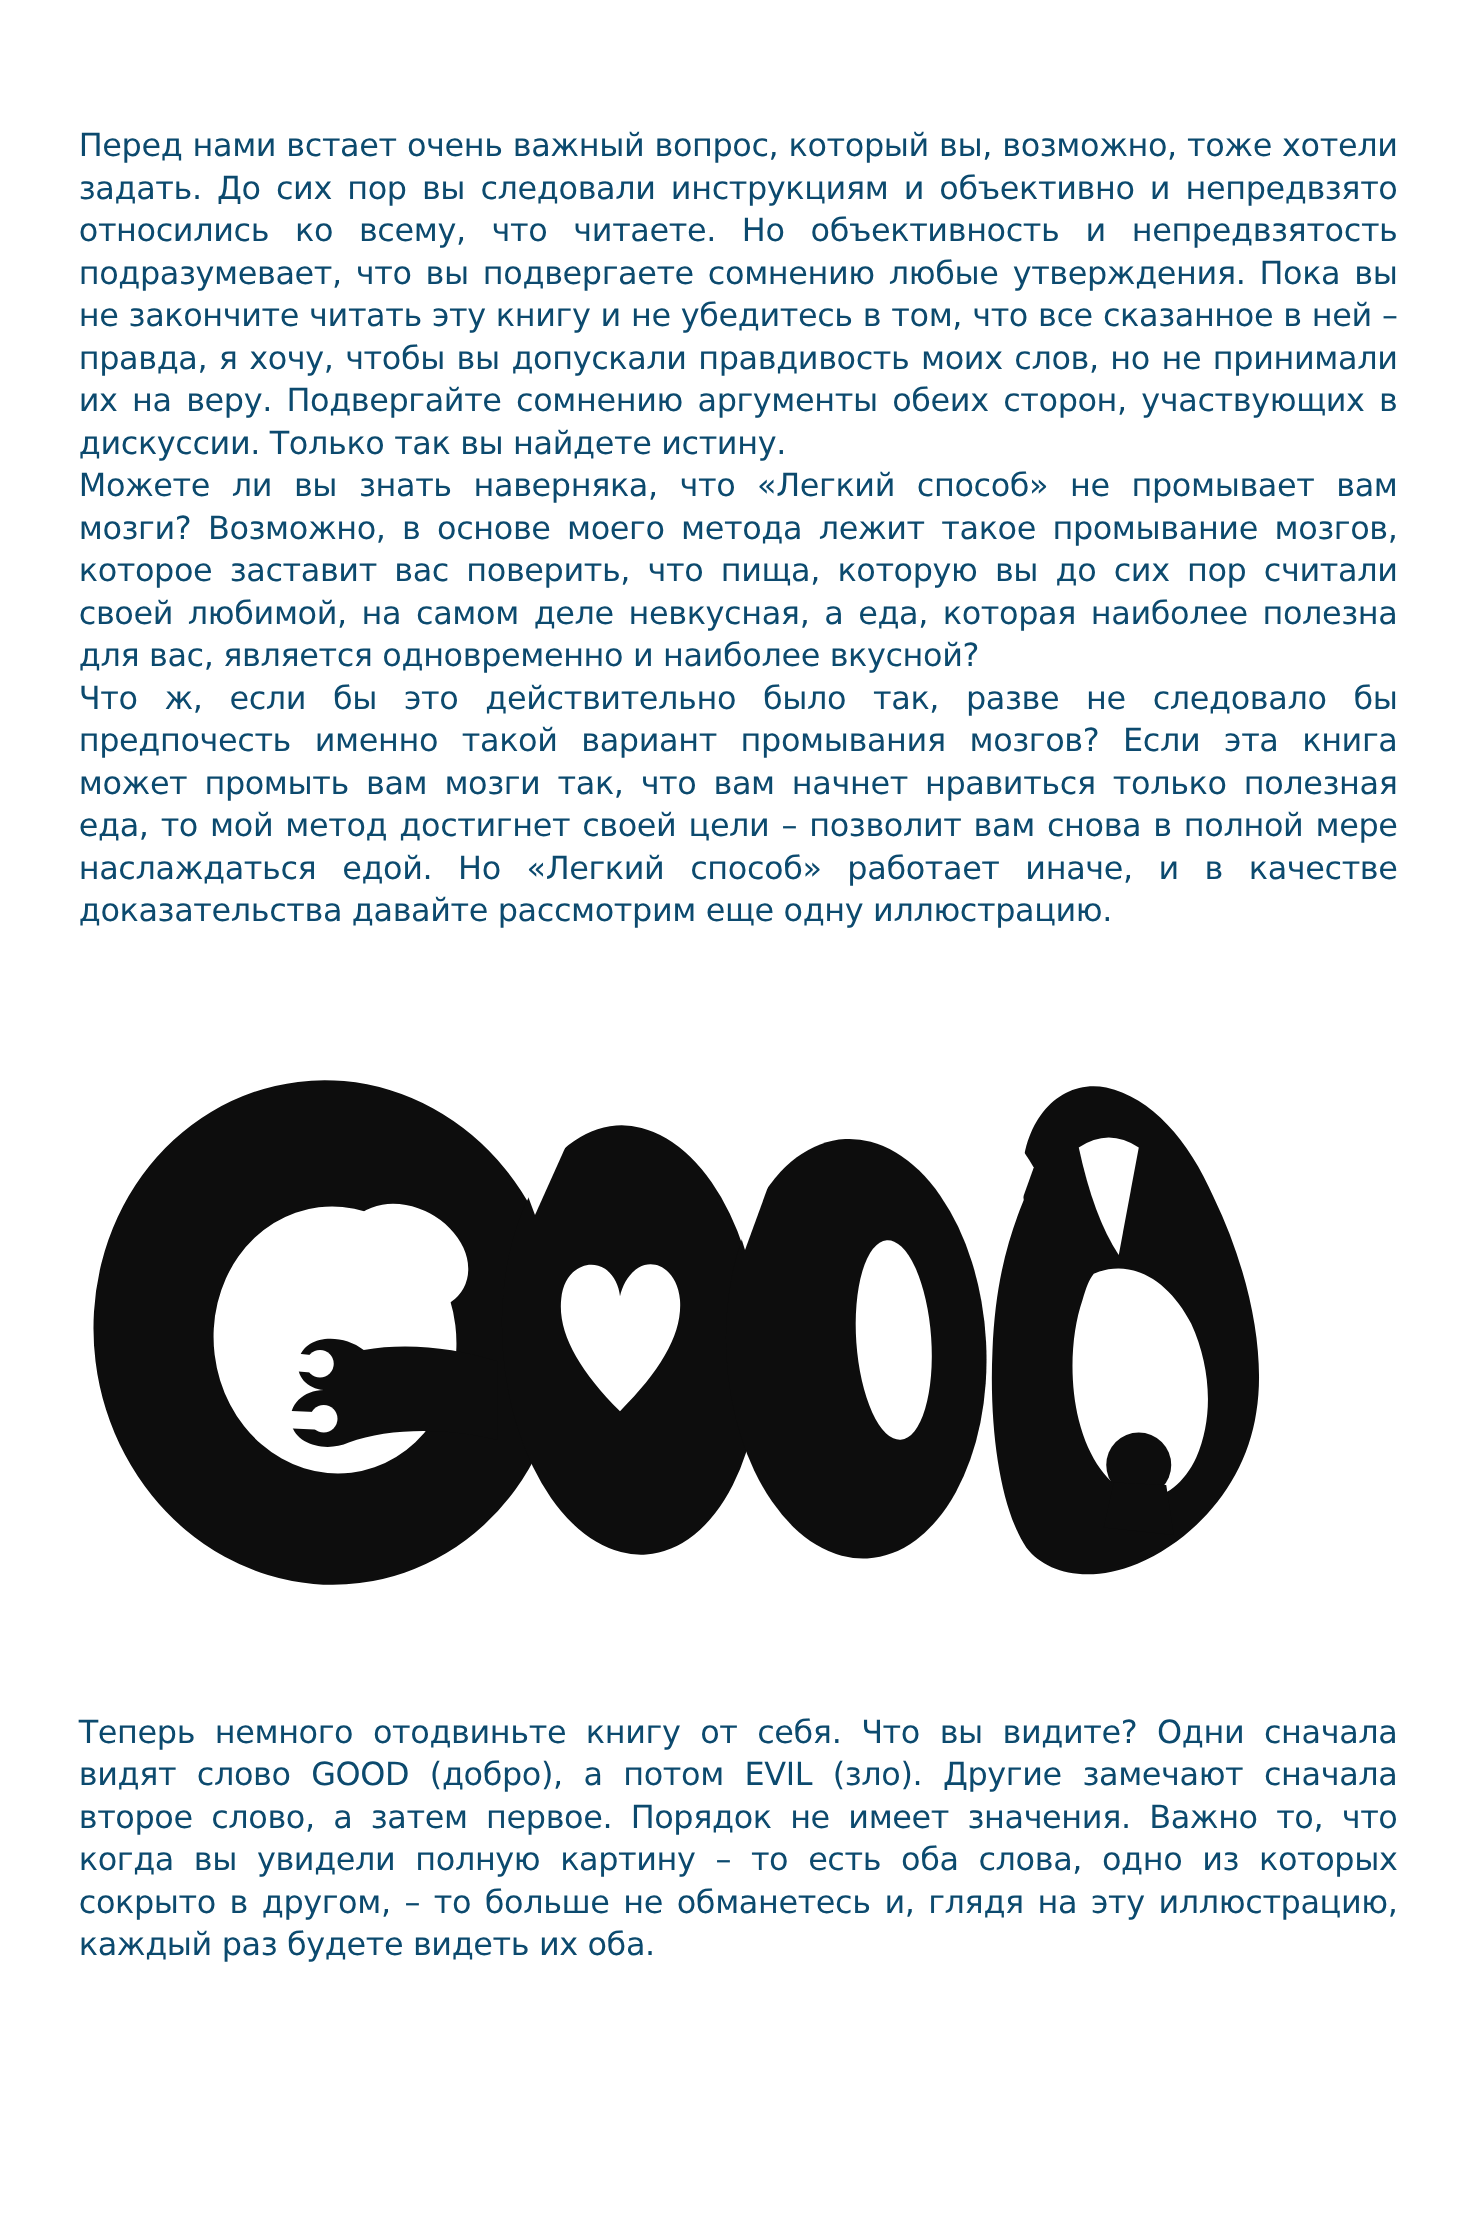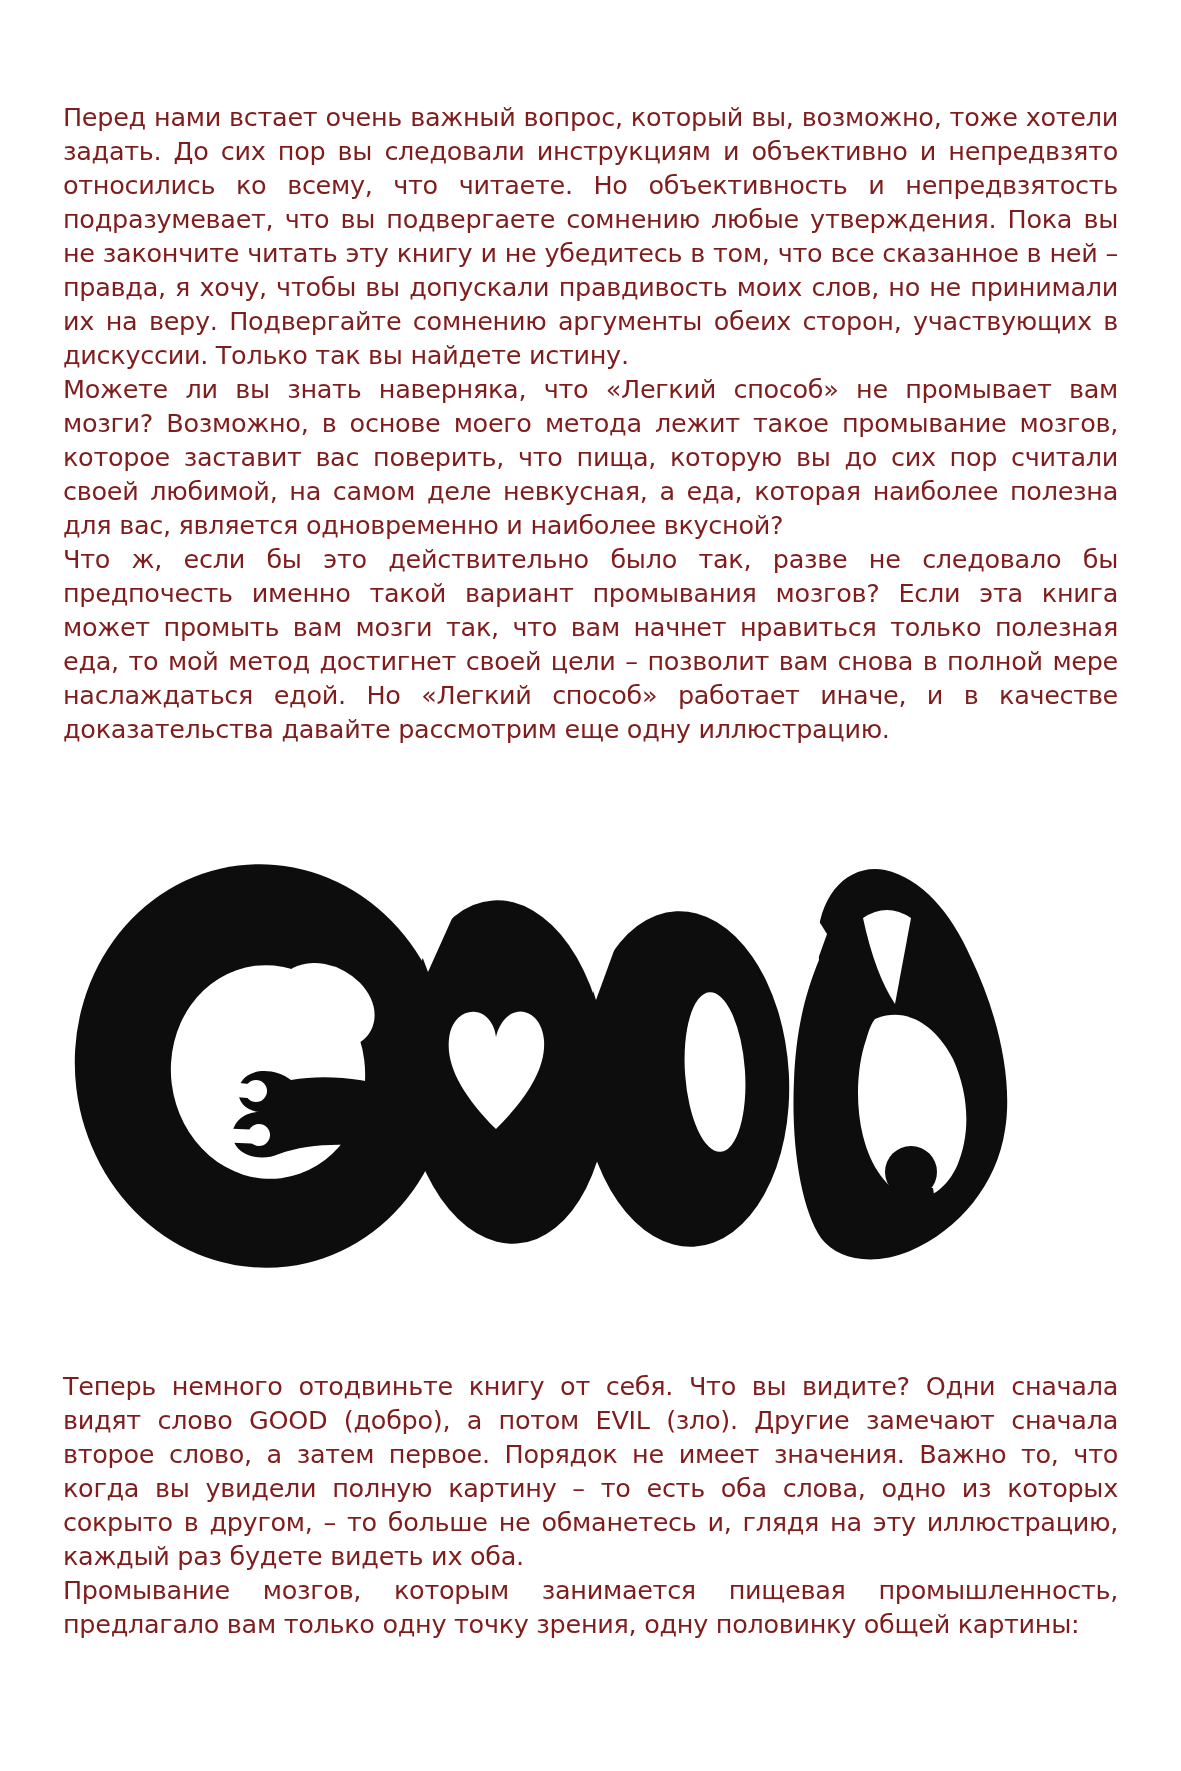--- a/index.html
+++ b/index.html
@@ -11,21 +11,21 @@
     min-height:1771px;
     background:#ffffff;
     padding:100px 63px 90px 63px;
   }
   .para{
     margin:0;
     font-family:"DejaVu Sans","Liberation Sans",sans-serif;
     font-size:25.5px;
     line-height:34px;
     letter-spacing:-0.3px;
-    color:#7f1d1d;
+    color:#0c4a6e;
     text-align:justify;
     text-justify:inter-word;
   }
   figure.illustration{
     margin:108px 0 100px 0;
     width:945px;
     height:415px;
   }
   figure.illustration svg{ display:block; width:945px; height:415px; }
   .ink{ fill:var(--ink); }
@@ -97,15 +97,14 @@
           C 824 334, 808 314, 800 282
           C 792 250, 794 212, 803 186
           C 806 176, 808 170, 812 165 Z"></path>
         <circle class="ink" cx="848" cy="318" r="26"></circle>
         <path class="ink" d="M 828 332 L 870 334 L 876 374 L 820 368 Z"></path>
       </g>
     </svg>
   </figure>
 
   <p class="para">Теперь немного отодвиньте книгу от себя. Что вы видите? Одни сначала видят слово GOOD (добро), а потом EVIL (зло). Другие замечают сначала второе слово, а затем первое. Порядок не имеет значения. Важно то, что когда вы увидели полную картину – то есть оба слова, одно из которых сокрыто в другом, – то больше не обманетесь и, глядя на эту иллюстрацию, каждый раз будете видеть их оба.</p>
-  <p class="para">Промывание мозгов, которым занимается пищевая промышленность, предлагало вам только одну точку зрения, одну половинку общей картины:</p>
 
 </div>
 
 </body></html>

